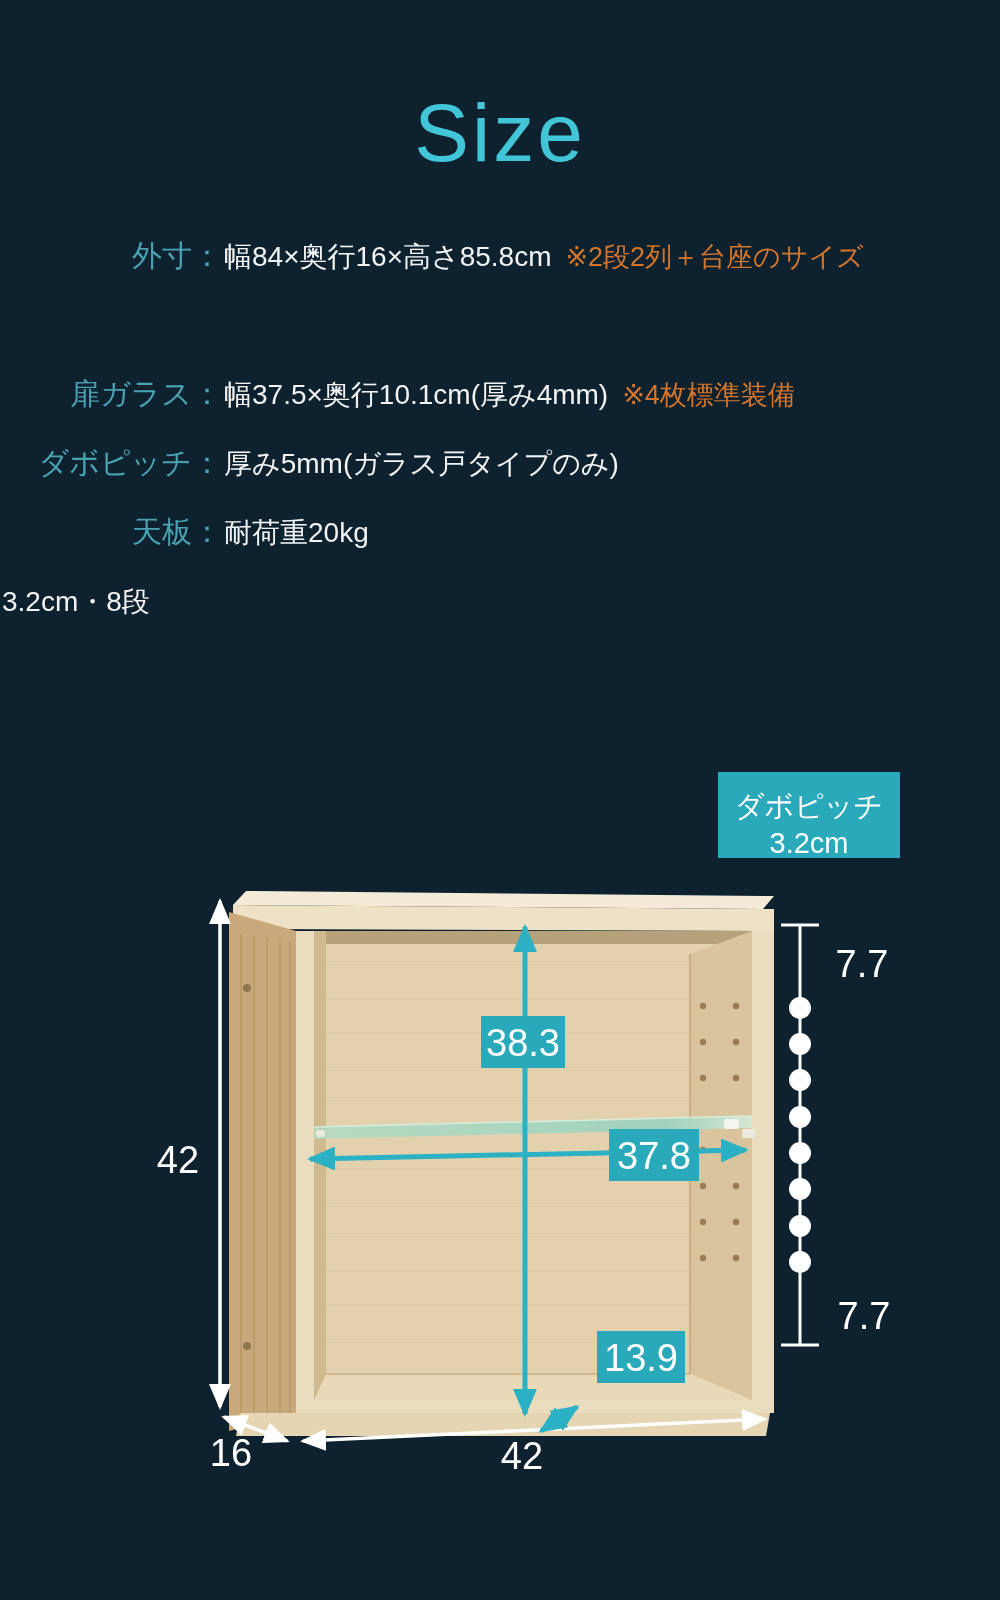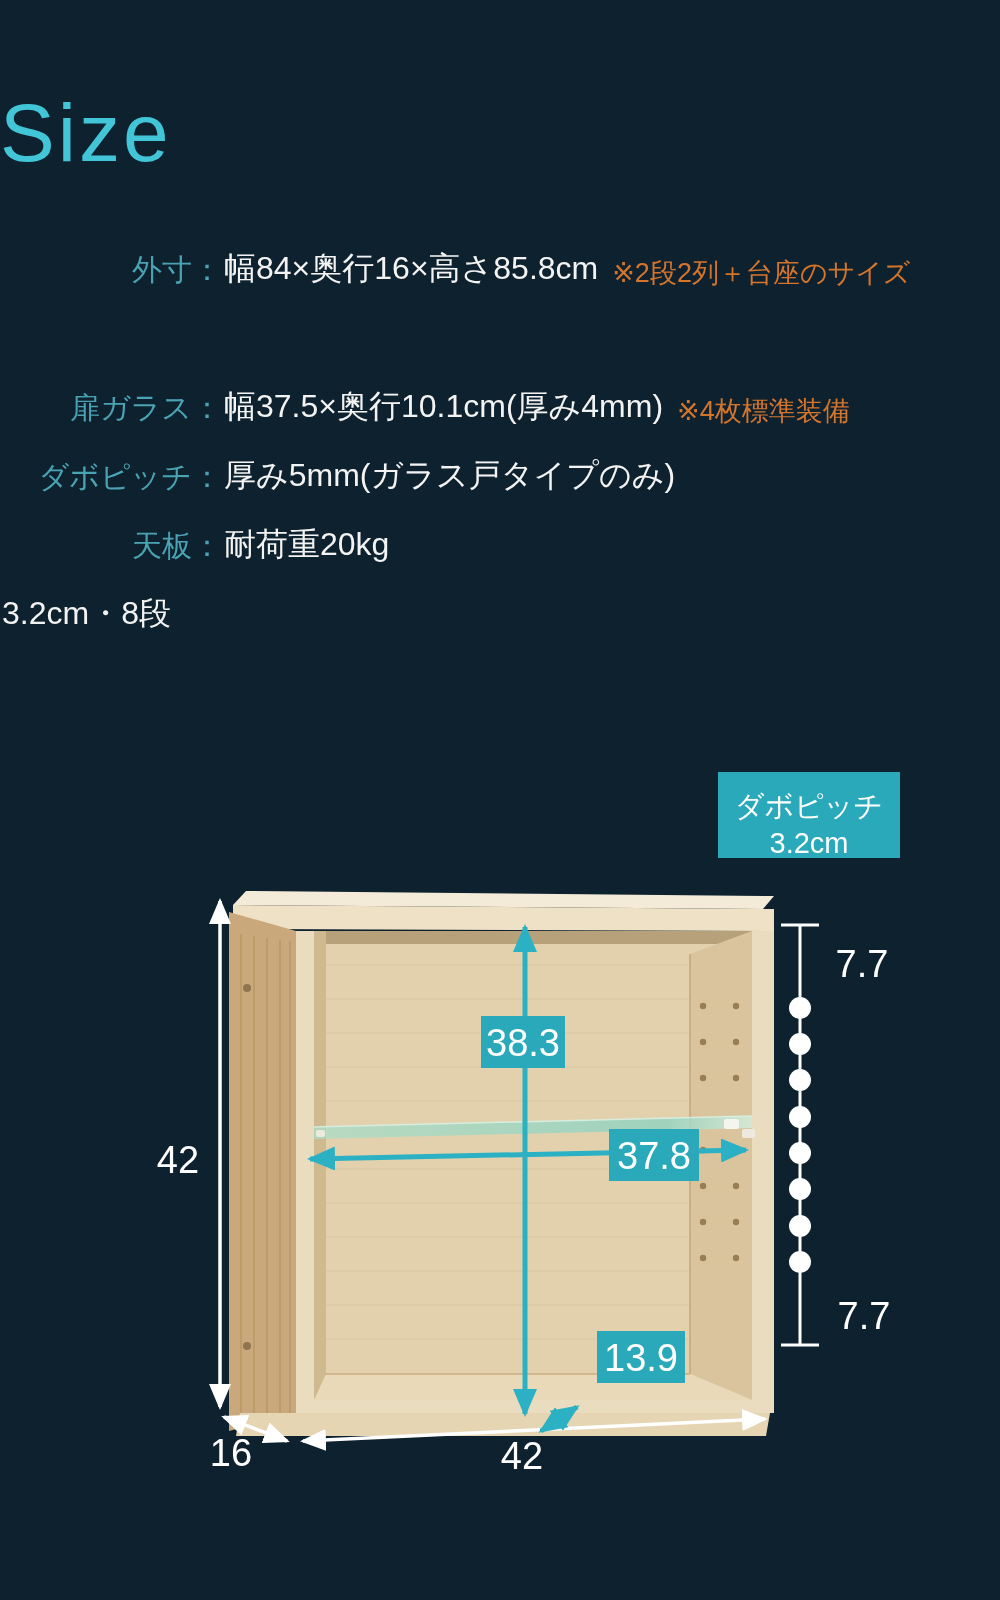--- a/index.html
+++ b/index.html
@@ -4,31 +4,32 @@
 <style>
   html,body { margin:0; padding:0; }
   body {
     width:1000px; height:1600px;
     background:#0d212f;
     font-family:"Liberation Sans","DejaVu Sans",sans-serif;
     position:relative; overflow:hidden;
   }
   .title {
     position:absolute; top:86px; left:0; width:1000px;
+    text-align:center;
     color:#41c5d7;
     font-size:82px; font-weight:400; letter-spacing:3px;
     margin:0;
   }
   .specs { position:absolute; top:222px; left:0; width:1000px; }
-  .spec-row { height:69px; display:flex; align-items:flex-end; }
+  .spec-row { height:69px; display:flex; align-items:center; }
   .spec-label {
     flex:0 0 222px; text-align:right;
     color:#4aa3b3; font-size:30px; white-space:pre;
   }
-  .spec-value { color:#f2f3f2; font-size:32px; margin-left:2px; white-space:pre; }
+  .spec-value { color:#f2f3f2; font-size:28px; margin-left:2px; white-space:pre; }
   .spec-note  { color:#d4752c; font-size:27px; margin-left:14px; white-space:pre; }
   svg.diagram { position:absolute; left:0; top:740px; }
   text { font-family:"Liberation Sans","DejaVu Sans",sans-serif; }
 </style>
 </head>
 <body>
 
 <h1 class="title">Size</h1>
 
 <div class="specs">

